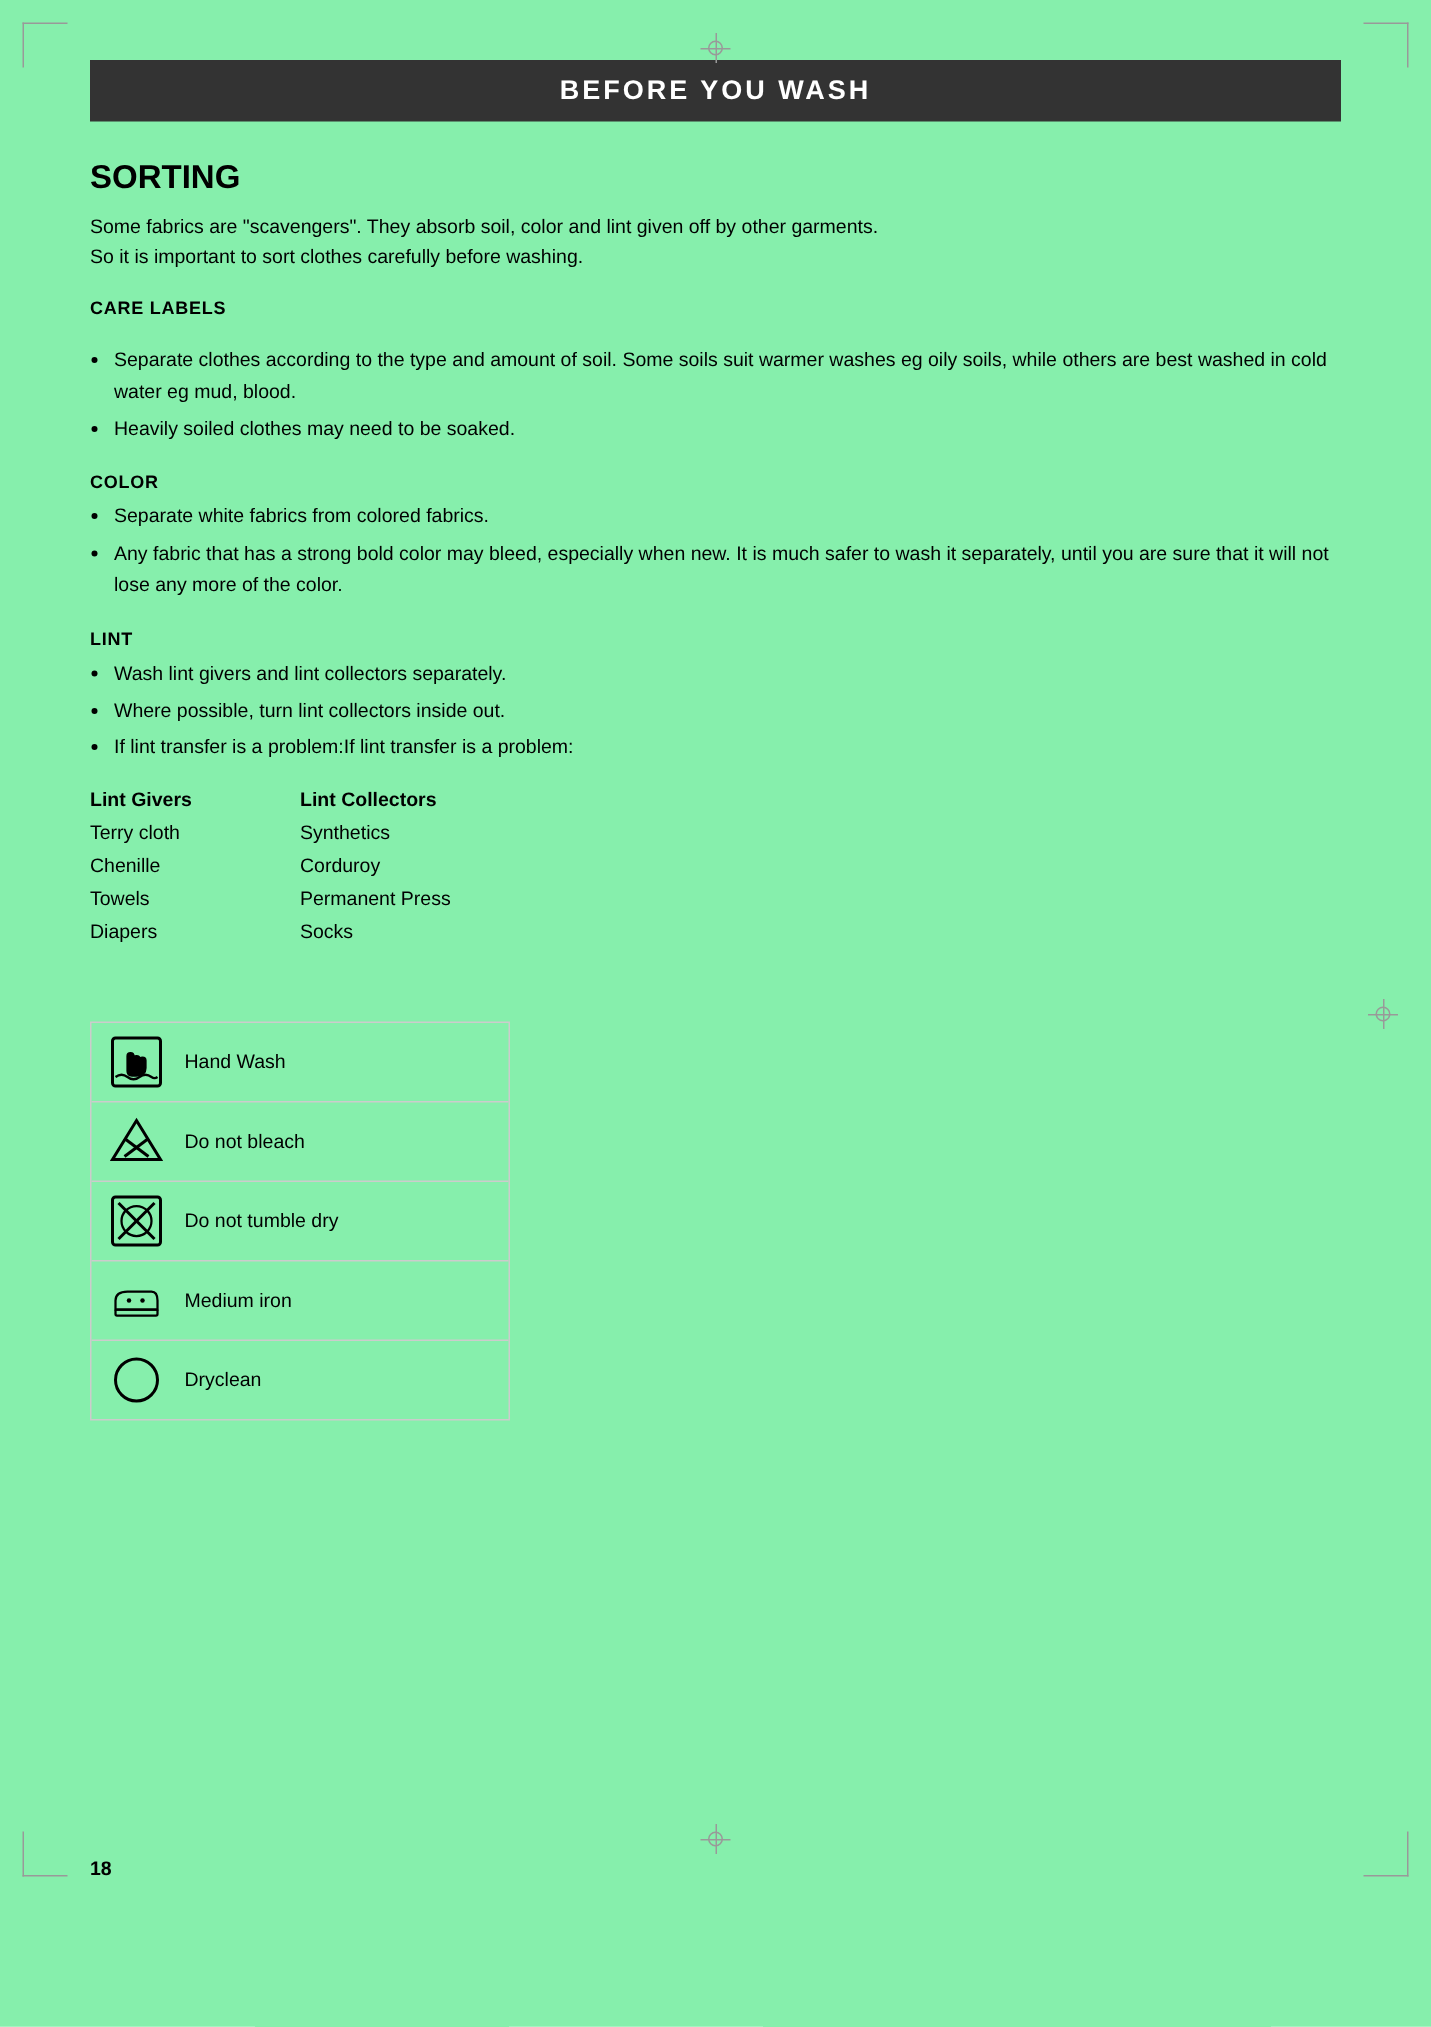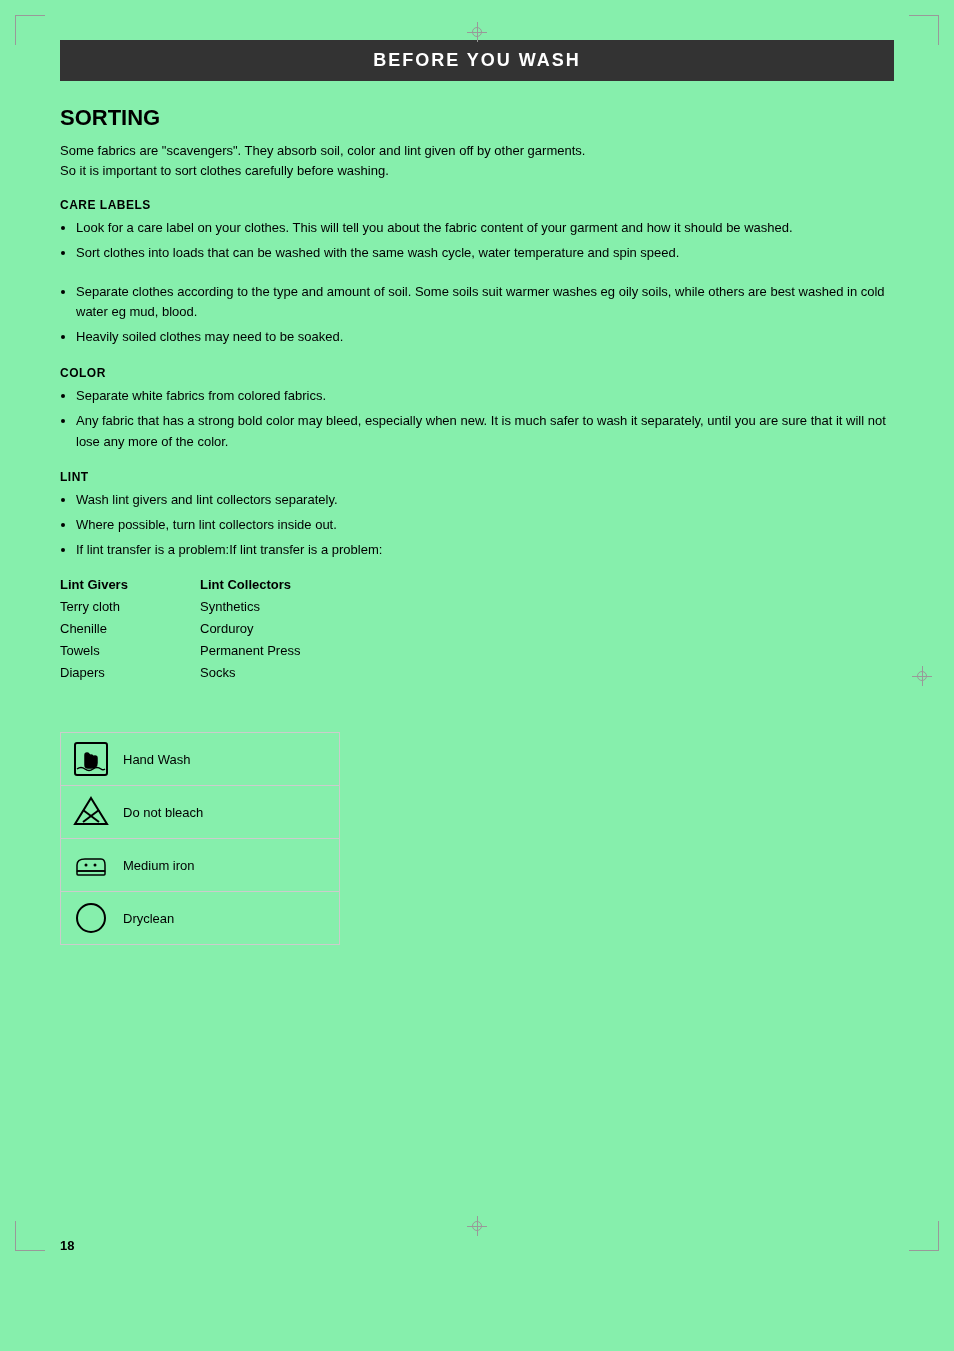--- a/index.html
+++ b/index.html
@@ -247,24 +247,20 @@
 
       <div class="section-title">SORTING</div>
 
       <div class="intro-text">
         Some fabrics are "scavengers". They absorb soil, color and lint given off by other garments.<br>
         So it is important to sort clothes carefully before washing.
       </div>
 
       <div class="sub-section">
         <div class="sub-section-title">CARE LABELS</div>
-        <ul>
-          <li>Look for a care label on your clothes. This will tell you about the fabric content of your garment and how it should be washed.</li>
-          <li>Sort clothes into loads that can be washed with the same wash cycle, water temperature and spin speed.</li>
-        </ul>
       </div>
 
       <div class="sub-section">
         <ul>
           <li>Separate clothes according to the type and amount of soil. Some soils suit warmer washes eg oily soils, while others are best washed in cold water eg mud, blood.</li>
           <li>Heavily soiled clothes may need to be soaked.</li>
         </ul>
       </div>
 
       <div class="sub-section">
@@ -325,20 +321,33 @@
 
               <polygon points="18,4 34,30 2,30" stroke="#000" stroke-width="2" fill="none"></polygon>
 
               <line x1="10" y1="16" x2="26" y2="28" stroke="#000" stroke-width="2"></line>
               <line x1="26" y1="16" x2="10" y2="28" stroke="#000" stroke-width="2"></line>
             </svg>
           </div>
           <div class="care-label">Do not bleach</div>
         </div>
 
+        <div class="care-row">
+          <div class="care-icon">
+            <svg width="36" height="36" viewBox="0 0 36 36" fill="none" xmlns="http://www.w3.org/2000/svg">
+
+              <rect x="2" y="2" width="32" height="32" rx="2" stroke="#000" stroke-width="2" fill="none"></rect>
+              <circle cx="18" cy="18" r="10" stroke="#000" stroke-width="1.5" fill="none"></circle>
+
+              <line x1="6" y1="6" x2="30" y2="30" stroke="#000" stroke-width="2"></line>
+              <line x1="30" y1="6" x2="6" y2="30" stroke="#000" stroke-width="2"></line>
+            </svg>
+          </div>
+          <div class="care-label">Do not tumble dry</div>
+        </div>
 
         <div class="care-row">
           <div class="care-icon">
             <svg width="36" height="36" viewBox="0 0 36 36" fill="none" xmlns="http://www.w3.org/2000/svg">
 
               <path d="M4 24 L4 18 Q4 12 12 12 L28 12 Q32 12 32 18 L32 24 Z" stroke="#000" stroke-width="1.5" fill="none"></path>
               <rect x="4" y="24" width="28" height="4" rx="1" stroke="#000" stroke-width="1.5" fill="none"></rect>
 
               <circle cx="13" cy="18" r="1.5" fill="#000"></circle>
               <circle cx="22" cy="18" r="1.5" fill="#000"></circle>

